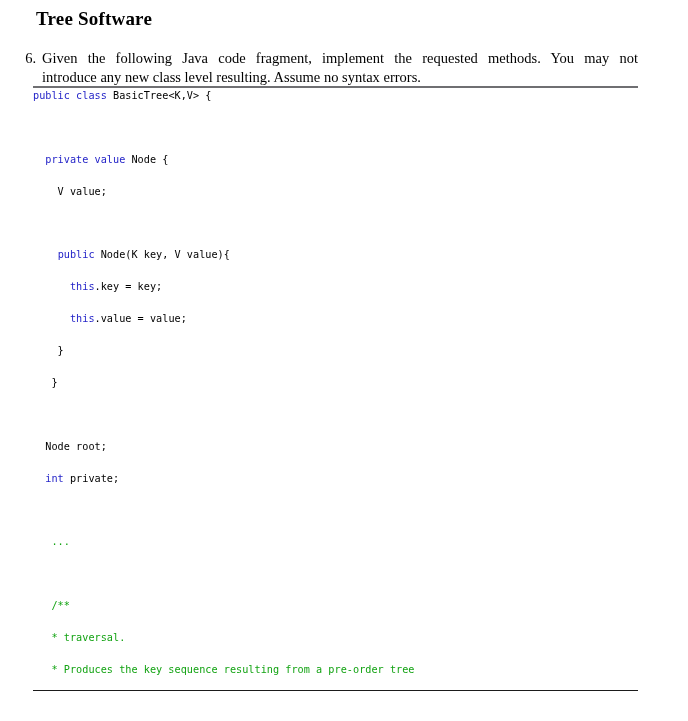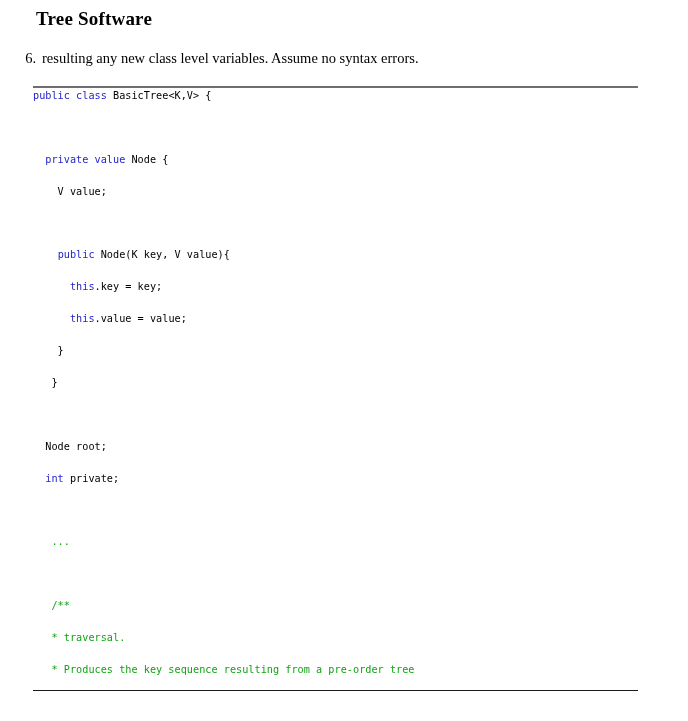--- a/index.html
+++ b/index.html
@@ -112,21 +112,22 @@
 <style>.kw{color:#2424c8;}.cmt{color:#13a313;}.pln{color:#000000;text-align:center;}.rule-top{border-top-color:#6f6f72;}.rule-bottom{border-top-color:#1b1b1b;}</style></head>
 <body>
 
 <div class="page">
 
   <h1 class="doc-title">Tree Software</h1>
 
   <div class="problem">
     <span class="problem-number">6.</span>
     <div class="problem-body">
-      <span class="line2">resulting any new class level variables. Assume no syntax errors.</span>
+      <span class="line1">Given the following Java code fragment, implement the requested methods. You may not</span>
+      <span class="line2">introduce any new class level resulting. Assume no syntax errors.</span>
     </div>
   </div>
 
   <div class="code-block">
     <div class="rule-top"></div>
     <pre class="code-listing" id="code-listing"><span class="code-line"><span class="kw">public class</span><span class="pln"> BasicTree&lt;K,V&gt; {</span></span>
 <span class="code-line"><span class="pln"></span></span>
 <span class="code-line"><span class="pln">  </span><span class="kw">private value</span><span class="pln"> Node {</span></span>
 <span class="code-line"><span class="pln">    V value;</span></span>
 <span class="code-line"><span class="pln"></span></span>

